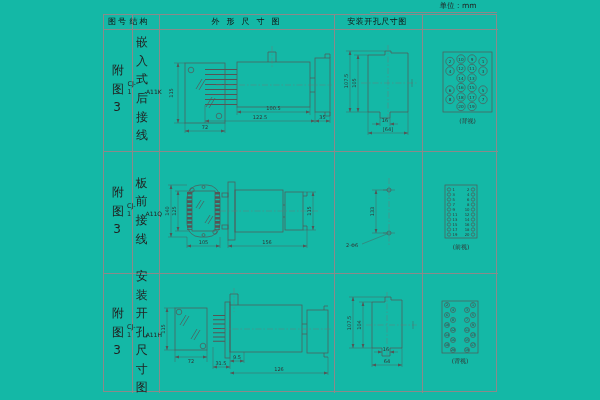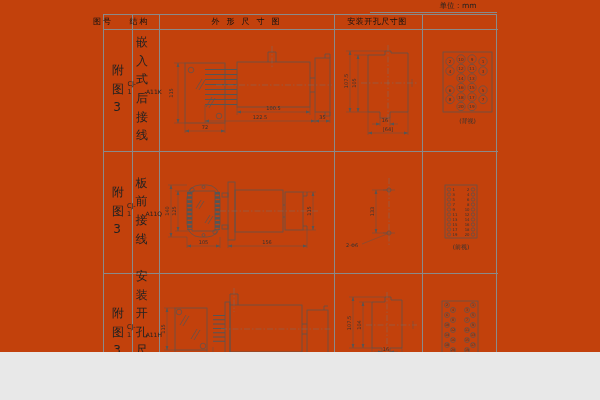--- a/index.html
+++ b/index.html
@@ -1,16 +1,16 @@
 <!DOCTYPE html>
 <html><head>
 <meta charset="utf-8">
 <style>
   html,body{margin:0;padding:0;background:#e8e8e8;}
-  .canvas{position:relative;width:600px;height:352px;background:#c2410c;overflow:hidden;
+  .canvas{position:relative;width:600px;height:400px;background:#14b8a6;overflow:hidden;
           font-family:"DejaVu Sans","Liberation Sans",sans-serif;color:#222;}
   .unit{position:absolute;left:420px;top:1px;width:76px;text-align:center;font-size:7.5px;color:#222;}
   .unitline{position:absolute;left:370px;top:12px;width:127px;height:0;border-top:1px solid #8a8a8a;}
   .tframe{position:absolute;left:103px;top:14px;width:394px;height:378px;border:1px solid #8a8a8a;box-sizing:border-box;}
   .vline{position:absolute;top:0;width:0;height:378px;border-left:1px solid #8a8a8a;}
   .hline{position:absolute;left:0;height:0;width:394px;border-top:1px solid #8a8a8a;}
   .hcell{position:absolute;top:14px;height:14px;display:flex;align-items:center;justify-content:center;
          font-size:8px;color:#111;white-space:nowrap;}
   .cell{position:absolute;display:flex;flex-direction:row;align-items:center;justify-content:center;}
   .vtext{width:10px;font-size:12px;line-height:1.55;word-break:break-all;text-align:center;color:#222;}
@@ -37,21 +37,21 @@
   <div class="tframe">
     <div class="vline" style="left:28px"></div>
     <div class="vline" style="left:55px"></div>
     <div class="vline" style="left:230px"></div>
     <div class="vline" style="left:318px"></div>
     <div class="hline" style="top:14px"></div>
     <div class="hline" style="top:136px"></div>
     <div class="hline" style="top:258px"></div>
   </div>
 
-  <div class="hcell" style="left:88px;width:28px;letter-spacing:2px;text-indent:2px">图号</div>
+  <div class="hcell" style="left:103px;width:28px;letter-spacing:2px;text-indent:2px">图号</div>
   <div class="hcell" style="left:125px;width:27px;letter-spacing:2px;text-indent:2px">结构</div>
   <div class="hcell" style="left:333px;width:88px;letter-spacing:0.5px">安装开孔尺寸图</div>
   <div class="hcell" style="left:158px;width:175px;letter-spacing:7px;text-indent:7px">外形尺寸图</div>
 
   <div class="cell" style="left:103px;top:28px;width:28px;height:122px">
       <div class="vtext">附图3</div>
     </div>
   <div class="cell" style="left:103px;top:150px;width:28px;height:122px">
       <div class="vtext">附图3</div>
     </div>

